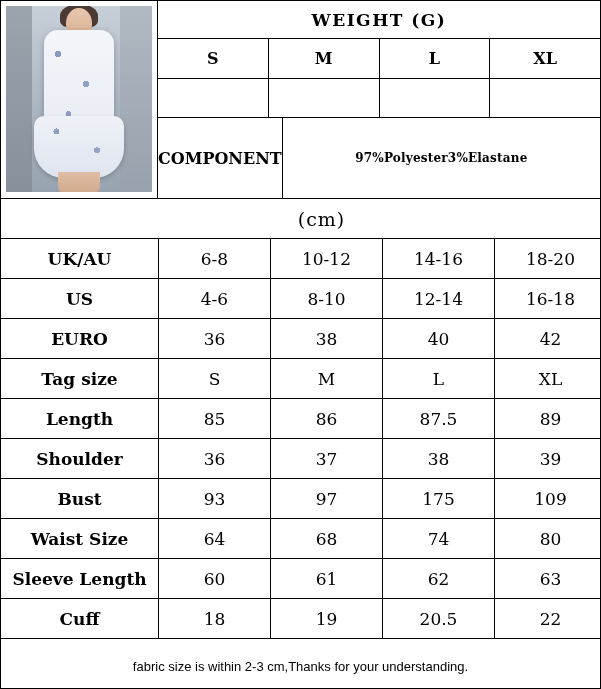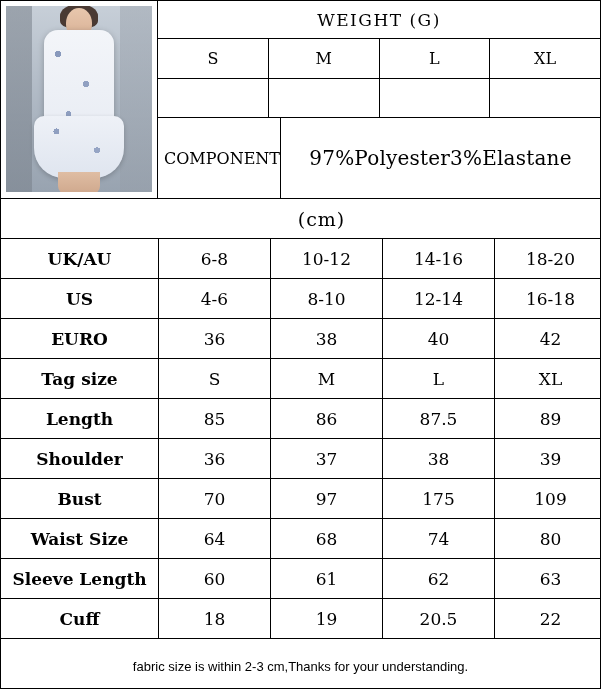--- a/index.html
+++ b/index.html
@@ -22,20 +22,21 @@
     border: 1px solid #000;
   }
 
   
   .top-block {
     display: flex;
     width: 100%;
     height: 198px;
     box-sizing: border-box;
     border-bottom: 1px solid #000;
+    font-weight: bold;
   }
   .photo-cell {
     width: 157px;
     flex: 0 0 157px;
     box-sizing: border-box;
     border-right: 1px solid #000;
     padding: 5px;
     background: #fff;
     display: flex;
     align-items: flex-start;
@@ -150,37 +151,36 @@
   .blank-row {
     height: 39px;
     display: flex;
     border-bottom: 1px solid #000;
     box-sizing: border-box;
   }
   .component-row {
     flex: 1 1 auto;
     display: flex;
     align-items: stretch;
-    margin-left: 6px;
   }
   .component-label {
     flex: 0 0 117px;
     display: flex;
     align-items: center;
     justify-content: center;
     font-size: 16px;
     border-right: 1px solid #000;
     box-sizing: border-box;
   }
   .component-value {
     flex: 1 1 auto;
     display: flex;
     align-items: center;
     justify-content: center;
-    font-size: 20px;
+    font-size: 12px;
     letter-spacing: 0.2px;
     box-sizing: border-box;
   }
 
   
   .chart-title {
     height: 40px;
     display: flex;
     align-items: center;
     justify-content: center;
@@ -320,21 +320,21 @@
       </tr>
       <tr>
         <td class="rowlabel">Shoulder</td>
         <td class="val">36</td>
         <td class="val">37</td>
         <td class="val">38</td>
         <td class="val">39</td>
       </tr>
       <tr>
         <td class="rowlabel">Bust</td>
-        <td class="val">70</td>
+        <td class="val">93</td>
         <td class="val">97</td>
         <td class="val">175</td>
         <td class="val">109</td>
       </tr>
       <tr>
         <td class="rowlabel">Waist Size</td>
         <td class="val">64</td>
         <td class="val">68</td>
         <td class="val">74</td>
         <td class="val">80</td>

